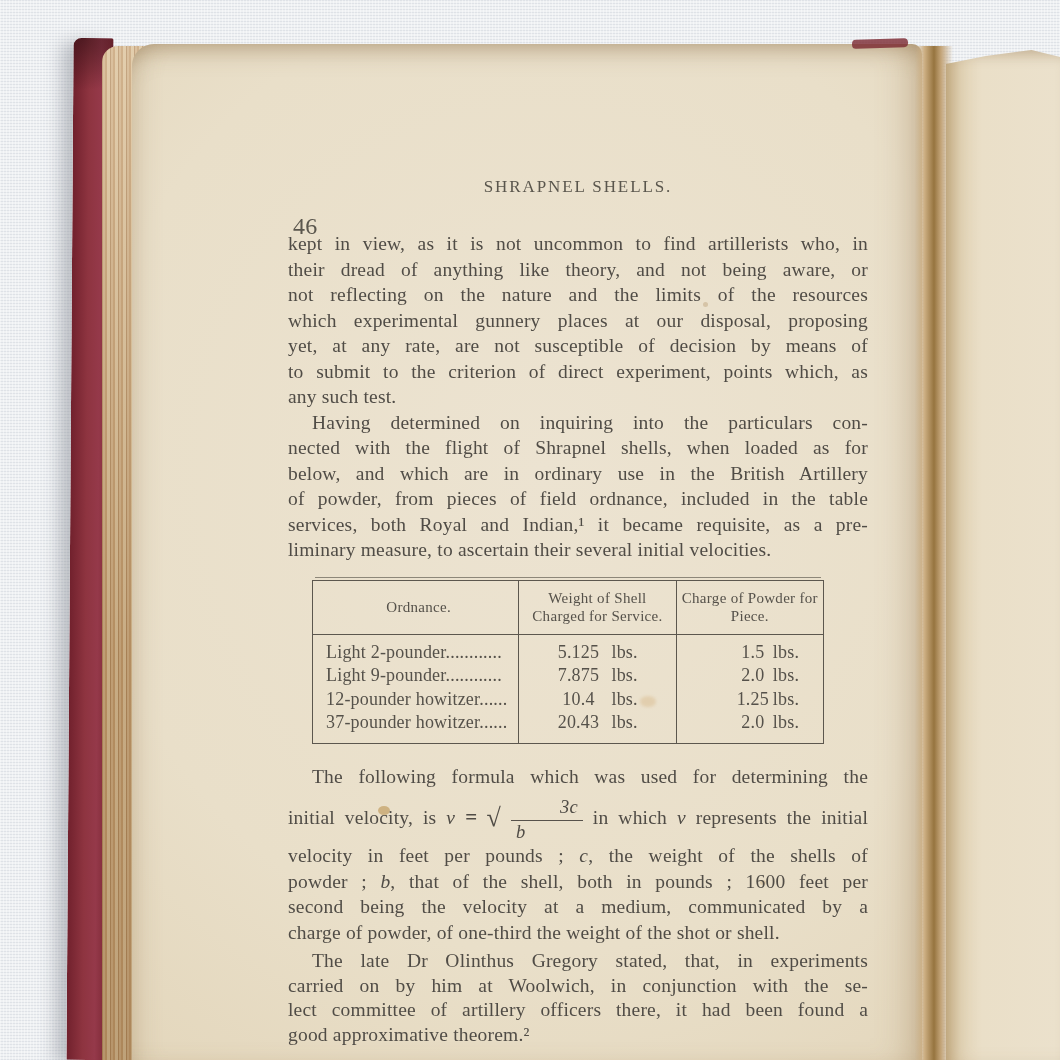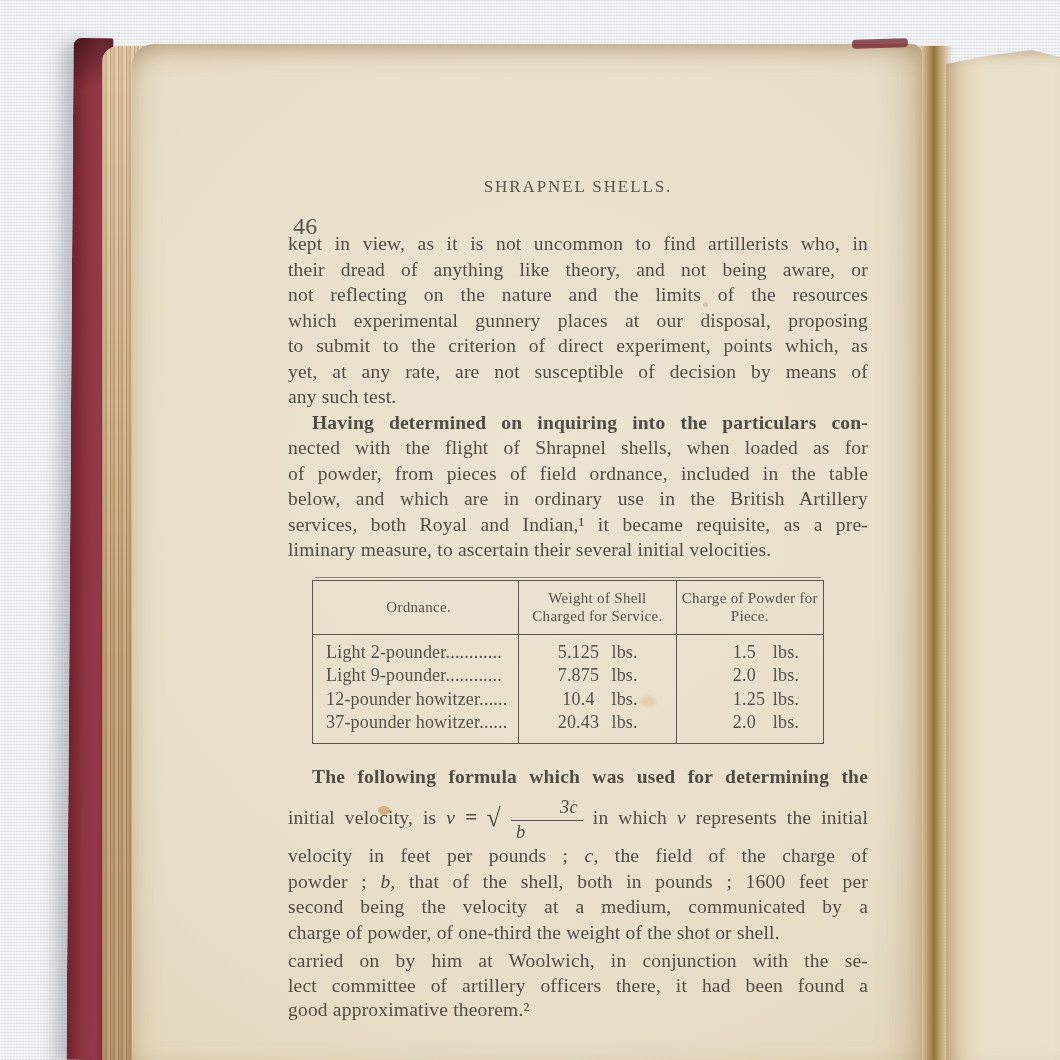--- a/index.html
+++ b/index.html
@@ -64,21 +64,21 @@
   .content{
     position:absolute;left:288px;top:177px;width:580px;
     color:#504c46;font-size:19.5px;letter-spacing:.2px;
   }
   .running-head{position:relative;height:22px;margin-bottom:32px;text-align:center;
     font-size:17px;letter-spacing:1.9px;color:#5a564d;}
   .pagenum{position:absolute;left:5px;top:0;font-size:24px;letter-spacing:.2px;margin-top:36px;}
 
   .tline{line-height:25.5px;text-align:justify;text-align-last:justify;}
   .tl-last{text-align-last:left;}
-  .indent{padding-left:24px;font-weight:bold;}
+  .indent{padding-left:24px;}
   .var{font-style:italic;}
 
   
   .tablewrap{position:relative;margin:14px 0 0 24px;width:512px;padding-top:3px;}
   .table-topline{position:absolute;top:0;left:3px;right:3px;height:1px;background:#8d8779;}
   table.ordnance{border-collapse:collapse;width:100%;color:#55514a;border:1.4px solid #5c574e;}
   table.ordnance th{
     font-weight:normal;font-size:15px;line-height:18px;letter-spacing:.3px;
     text-align:center;padding:8px 2px 9px;border-bottom:1.3px solid #5c574e;
   }
@@ -86,21 +86,21 @@
   table.ordnance th.c2{width:160px;}
   table.ordnance th.c3{width:147px;}
   table.ordnance td{font-size:18px;line-height:21.5px;padding:0 0 2px;}
   table.ordnance tr.first td{padding-top:7px;}
   table.ordnance tr.last td{padding-bottom:9px;}
   table.ordnance .vline{border-left:1.3px solid #5c574e;}
   td.ord{padding-left:13px !important;text-align:left;letter-spacing:.2px;}
   .cellflex{display:flex;justify-content:center;font-family:Liberation Serif, serif;}
   .wval{width:58px;text-align:center;}
   .wunit{width:34px;text-align:left;padding-left:4px;}
-  .cval{width:40px;text-align:left;padding-left:6px;margin-left:32px;}
+  .cval{width:40px;text-align:center;padding-left:6px;margin-left:32px;}
   .cunit{width:32px;text-align:left;}
 
   
   .formula-line{height:54px;line-height:54px;}
   .eq{font-weight:600;font-size:21px;letter-spacing:-.5px;}
   .radical{font-size:26px;position:relative;top:2px;}
   .frac{display:inline-block;vertical-align:middle;text-align:center;line-height:1.12;
     font-size:18.5px;font-style:italic;}
   .frac .num{display:block;padding:0 5px 2px;margin-left:44px;}
   .frac .den{display:block;border-top:1.4px solid #57524b;padding:1px 5px 0;}
@@ -130,30 +130,30 @@
   <div class="running-head">
     <span class="pagenum">46</span>
     <span>SHRAPNEL SHELLS.</span>
   </div>
 
   <div>
     <div class="tline">kept in view, as it is not uncommon to find artillerists who, in</div>
     <div class="tline">their dread of anything like theory, and not being aware, or</div>
     <div class="tline">not reflecting on the nature and the limits of the resources</div>
     <div class="tline">which experimental gunnery places at our disposal, proposing</div>
+    <div class="tline">yet, at any rate, are not susceptible of decision by means of</div>
     <div class="tline">to submit to the criterion of direct experiment, points which, as</div>
-    <div class="tline">yet, at any rate, are not susceptible of decision by means of</div>
     <div class="tline tl-last">any such test.</div>
   </div>
 
   <div>
     <div class="tline indent">Having determined on inquiring into the particulars con-</div>
     <div class="tline">nected with the flight of Shrapnel shells, when loaded as for</div>
+    <div class="tline">below, and which are in ordinary use in the British Artillery</div>
     <div class="tline">of powder, from pieces of field ordnance, included in the table</div>
-    <div class="tline">below, and which are in ordinary use in the British Artillery</div>
     <div class="tline">services, both Royal and Indian,¹ it became requisite, as a pre-</div>
     <div class="tline tl-last">liminary measure, to ascertain their several initial velocities.</div>
   </div>
 
   <div class="tablewrap">
     <div class="table-topline"></div>
     <table class="ordnance">
       <thead>
         <tr>
           <th class="c1">Ordnance.</th>
@@ -231,25 +231,26 @@
     <div class="tline formula-line">
       <span>initial velocity, is</span>
       <span class="var">v</span>
       <span class="eq">=</span>
       <span class="radical">√</span>
       <span class="frac"><span class="num">3c</span><span class="den">b</span></span>
       <span>in which</span>
       <span class="var">v</span>
       <span>represents the initial</span>
     </div>
-    <div class="tline"><span>velocity in feet per pounds ; </span><span class="var">c</span><span>, the field of the charge of</span></div>
+    <div class="tline"><span>velocity in feet per pounds ; </span><span class="var">c</span><span>, the weight of the shells of</span></div>
     <div class="tline"><span>powder ; </span><span class="var">b</span><span>, that of the shell, both in pounds ; 1600 feet per</span></div>
     <div class="tline">second being the velocity at a medium, communicated by a</div>
     <div class="tline tl-last">charge of powder, of one-third the weight of the shot or shell.</div>
   </div>
 
   <div class="p4" style="margin-top:4px;">
+    <div class="tline indent">The late Dr Olinthus Gregory stated, that, in experiments</div>
     <div class="tline">carried on by him at Woolwich, in conjunction with the se-</div>
     <div class="tline">lect committee of artillery officers there, it had been found a</div>
     <div class="tline tl-last">good approximative theorem.²</div>
   </div>
 
 </div>
 
 </body></html>

